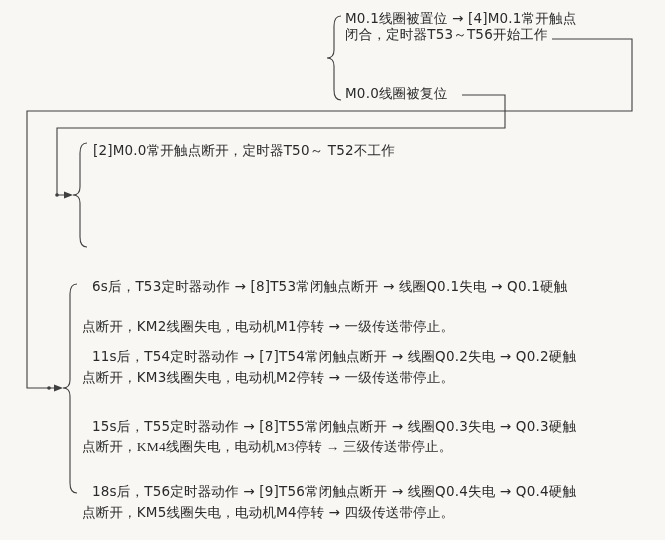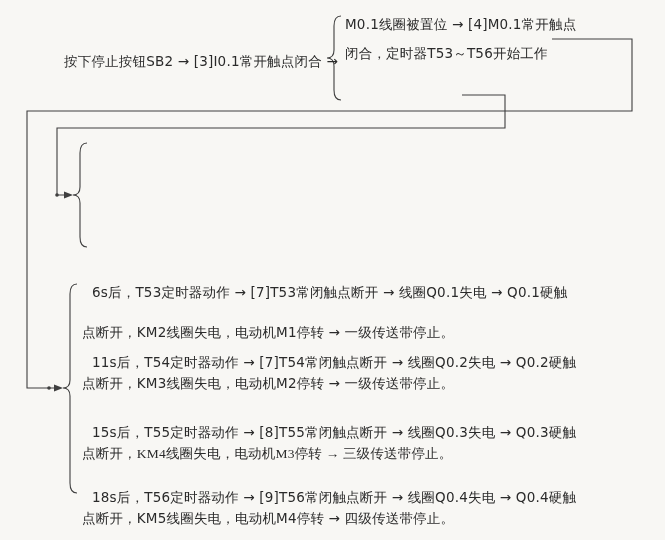--- a/index.html
+++ b/index.html
@@ -11,21 +11,21 @@
     position:relative;
     width:665px;height:540px;
     background:#f8f7f4;
     color:#2a2a2a;
     font-size:13.5px;
     overflow:hidden;
   }
   .txt{
     position:absolute;
     white-space:nowrap;
-    line-height:29px;
+    line-height:16px;
     letter-spacing:0.2px;
   }
   .multiline{white-space:pre-line;}
   svg.overlay{
     position:absolute;left:0;top:0;
     pointer-events:none;
   }
   svg.overlay *{
     stroke:#3f3f3f;
     fill:none;
@@ -50,29 +50,30 @@
     <circle class="dot" cx="57" cy="195" r="1.8"></circle>
     <polygon class="arrowhead" points="73,195 64,191.4 64,198.6"></polygon>
 
     <path d="M341,16 Q334,16 334,26 L334,50 Q334,58 327,58 Q334,58 334,66 L334,90 Q334,100 341,100"></path>
 
     <path d="M87,143 Q80,143 80,153 L80,187 Q80,195 73,195 Q80,195 80,203 L80,237 Q80,247 87,247"></path>
 
     <path d="M77,284 Q70,284 70,294 L70,380 Q70,388 63,388 Q70,388 70,396 L70,483 Q70,493 77,493"></path>
   </svg>
 
-  <div class="txt" style="left:64px;top:47px;">按下停止按钮SB2 → [3]I0.1常开触点闭合 →</div>
 
   <div class="txt multiline" style="left:345px;top:10px;">M0.1线圈被置位 → [4]M0.1常开触点
 闭合，定时器T53～T56开始工作</div>
 
+  <div class="txt" style="left:345px;top:85px;">M0.0线圈被复位</div>
 
+  <div class="txt" style="left:93px;top:142px;">[2]M0.0常开触点断开，定时器T50～ T52不工作</div>
 
   <div class="timer-item">
-    <div class="txt l1" style="left:82px;top:278px;">6s后，T53定时器动作 → [7]T53常闭触点断开 → 线圈Q0.1失电 → Q0.1硬触</div>
+    <div class="txt l1" style="left:82px;top:278px;">6s后，T53定时器动作 → [8]T53常闭触点断开 → 线圈Q0.1失电 → Q0.1硬触</div>
     <div class="txt" style="left:82px;top:299px;margin-top:19px;">点断开，KM2线圈失电，电动机M1停转 → 一级传送带停止。</div>
   </div>
 
   <div class="timer-item">
     <div class="txt l1" style="left:82px;top:348px;">11s后，T54定时器动作 → [7]T54常闭触点断开 → 线圈Q0.2失电 → Q0.2硬触</div>
     <div class="txt" style="left:82px;top:369px;">点断开，KM3线圈失电，电动机M2停转 → 一级传送带停止。</div>
   </div>
 
   <div class="timer-item">
     <div class="txt l1" style="left:82px;top:418px;">15s后，T55定时器动作 → [8]T55常闭触点断开 → 线圈Q0.3失电 → Q0.3硬触</div>

